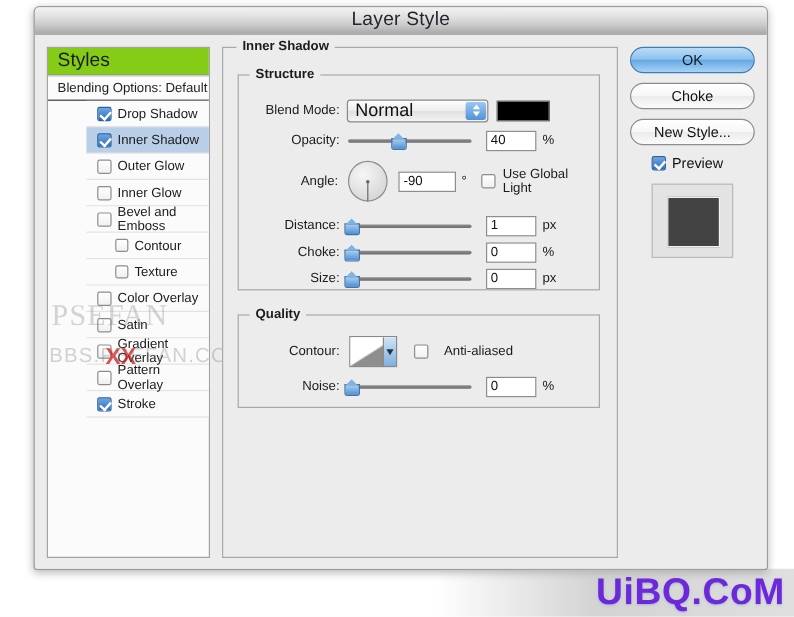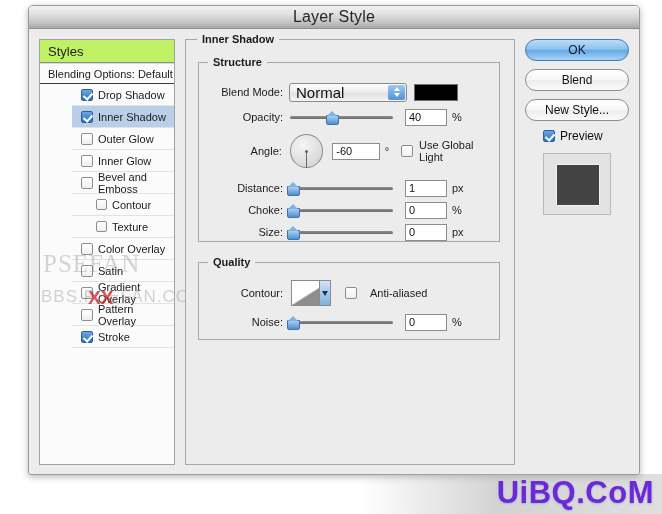--- a/index.html
+++ b/index.html
@@ -65,24 +65,24 @@
     width: 136px;
     height: 426px;
     background: #fbfbfb;
     border: 1px solid #a2a2a2;
   }
   .sidebar-header {
     height: 23px;
     padding-left: 8px;
     display: flex;
     align-items: center;
-    font-size: 13px;
+    font-size: 16px;
     color: #1d1d1d;
     border-bottom: 1px solid #8f8f8f;
-    background: #bef264;
+    background: #84cc16;
   }
   .sidebar-blending {
     height: 21px;
     padding-left: 8px;
     display: flex;
     align-items: center;
     font-size: 11px;
     color: #1d1d1d;
     border-top: 1px solid #d8d8d8;
     border-bottom: 1px solid #3a3a3a;
@@ -566,21 +566,21 @@
           <span class="unit">%</span>
         </div>
 
         <div class="row" style="left:12px; top:68px; height:40px;">
           <span class="row-label" style="width:72px;">Angle:</span>
           <span class="dial" style="margin-left:8px;">
             <span class="dial-needle" id="dial-needle" style="transform: rotate(0deg);"></span>
             <span class="dial-center"></span>
           </span>
           <span class="numfield" style="width:48px; margin-left:9px;">
-            <span>-60</span>
+            <span>-90</span>
           </span>
           <span class="unit">°</span>
           <span class="cbx" style="margin-left:12px;"></span>
           <span style="font-size:11px;color:#1b1b1b;margin-left:6px;">Use Global Light</span>
         </div>
 
         <div class="row" style="left:12px; top:116px;">
           <span class="row-label" style="width:72px;">Distance:</span>
           <span class="slider" style="margin-left:7px;">
             <span class="slider-track"></span>
@@ -639,21 +639,21 @@
           <span class="numfield" style="width:42px; margin-left:12px;">
             <span>0</span>
           </span>
           <span class="unit">%</span>
         </div>
       </div>
     </div>
 
     <div class="buttons">
       <div class="btn default">OK</div>
-      <div class="btn">Blend</div>
+      <div class="btn">Choke</div>
       <div class="btn">New Style...</div>
 
       <div class="preview-row">
         <span class="cbx checked"></span>
         <span>Preview</span>
       </div>
 
       <div class="preview-thumb">
         <span class="preview-inner"></span>
       </div>

